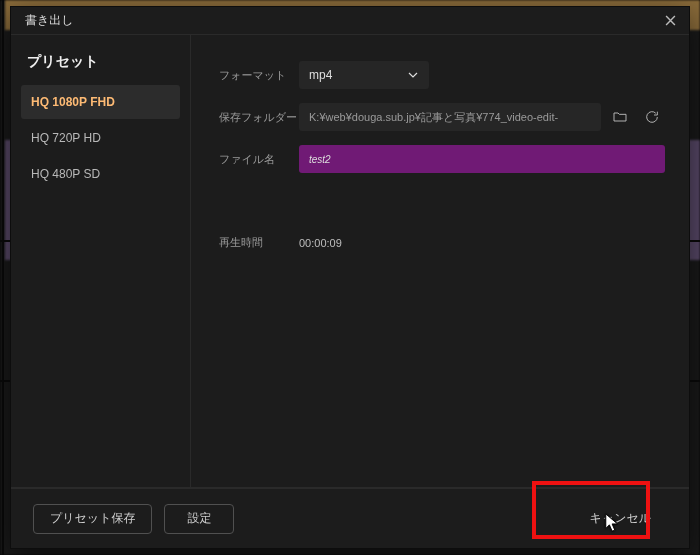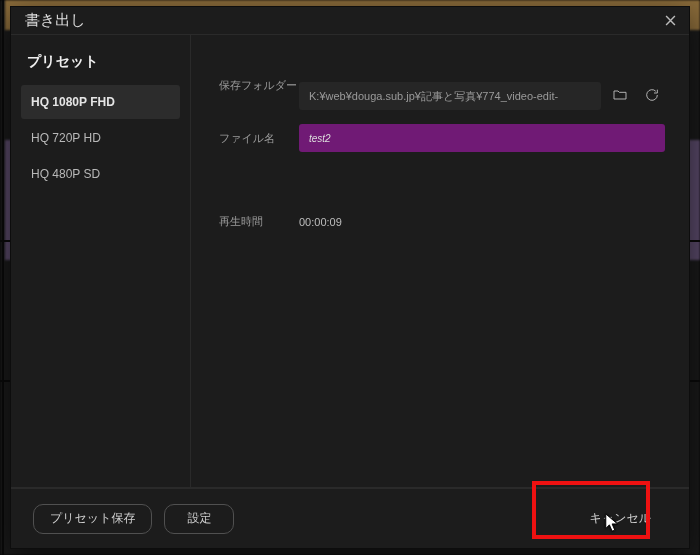--- a/index.html
+++ b/index.html
@@ -20,44 +20,44 @@
     border: 1px solid #0d0d0d;
     box-shadow: 0 10px 30px rgba(0,0,0,.6);
     display: flex; flex-direction: column;
     color: #cfcfcf;
     font-size: 12px;
   }
   .titlebar {
     height: 28px; display: flex; align-items: center; justify-content: space-between;
     padding: 0 10px 0 14px;
     border-bottom: 1px solid #2a2a2a;
-    color: #ddd; font-size: 15px;
+    color: #ddd; font-size: 12px;
   }
   .closebtn { width: 18px; height:18px; display:flex; align-items:center; justify-content:center; color:#bbb; cursor:pointer; }
   .closebtn svg { width:11px; height:11px; }
 
   .body { flex:1; display:flex; min-height:0; position:relative; }
   .body::after{ content:""; position:absolute; left:0; right:0; bottom:0; height:1px; background:#2a2a2a; }
 
   .sidebar { width: 180px; border-right:1px solid #2a2a2a; padding: 18px 10px 14px 10px; }
   .sidetitle { font-size: 14px; font-weight: 600; color:#f0f0f0; margin: 0 6px 14px 6px; }
   .preset { padding: 10px 10px; border-radius: 3px; color:#b8b8b8; font-size:12px; cursor:pointer; margin-bottom:2px; }
-  .preset.active { background:#2c2c2c; color:#e5e5e5; font-weight:600; }
+  .preset.active { background:#2c2c2c; color:#fdba74; font-weight:600; }
 
   .main { flex:1; padding: 26px 24px 10px 28px; overflow:auto; }
   .row { display:flex; align-items:center; margin-bottom: 14px; }
   .lab { width: 80px; color:#9a9a9a; font-size:11px; flex-shrink:0; }
   .select {
     width: 130px; height:28px; background:#262626; border-radius:3px;
     display:flex; align-items:center; justify-content:space-between;
     padding:0 10px; color:#ddd; font-size:12px; cursor:pointer;
   }
   .chev { width:12px; display:flex; justify-content:center; }
   .chev svg{ width:10px; height:10px; }
-  .pathrow { flex:1; display:flex; align-items:flex-start; gap:6px;margin-top:21px; }
+  .pathrow { flex:1; display:flex; align-items:center; gap:6px; }
   .pathinput {
     flex:1; height:28px; background:#262626; border:none; border-radius:3px;
     padding:0 10px; color:#9a9a9a; font-size:11px; outline:none;
   }
   .iconbtn { width:26px; height:26px; display:flex; align-items:center; justify-content:center; color:#bbb; cursor:pointer; }
   .iconbtn svg{ width:16px; height:16px; }
   .textinput {
     flex:1; height:28px; background:#701a75; border:none; border-radius:3px;
     padding:0 10px; color:#ddd; font-size:10px; outline:none;font-style:italic;
   }
@@ -65,21 +65,21 @@
   .inforow { display:flex; align-items:center; margin-bottom: 22px; }
   .inforow .lab { width:80px; }
   .infoval { color:#bdbdbd; font-size:11px; }
 
   .footer {
     height: 60px; display:flex; align-items:center; padding: 0 22px;
     border-top:1px solid #2a2a2a;
     gap: 12px;
   }
   .btn {
-    height: 30px; padding: 0 16px; border:1px solid #505050; border-radius:10px;
+    height: 30px; padding: 0 16px; border:1px solid #505050; border-radius:4px;
     background: transparent; color:#d0d0d0; font-size:12px; cursor:pointer;
     display:flex; align-items:center; justify-content:center;
     min-width: 70px;
   }
   .btn.primary { min-width: 90px; }
   .btn.ghost { border:none; }
   .spacer { flex:1; }
 
   .redbox {
     position:absolute; border:4px solid #e11; pointer-events:none;
@@ -113,20 +113,31 @@
 
     <div class="sidebar">
       <div class="sidetitle">プリセット</div>
       <div class="preset active"><span>HQ 1080P FHD</span></div>
       <div class="preset"><span>HQ 720P HD</span></div>
       <div class="preset"><span>HQ 480P SD</span></div>
     </div>
 
     <div class="main">
 
+      <div class="row">
+        <span class="lab">フォーマット</span>
+        <div class="select">
+          <span>mp4</span>
+          <span class="chev">
+              <svg viewBox="0 0 10 10">
+                <path d="M1 3 L5 7 L9 3" stroke="currentColor" stroke-width="1.2" fill="none"></path>
+              </svg>
+            </span>
+        </div>
+      </div>
 
       <div class="row">
         <span class="lab">保存フォルダー</span>
         <div class="pathrow">
           <input class="pathinput" readonly="" value="K:¥web¥douga.sub.jp¥記事と写真¥774_video-edit-" style="">
           <span class="iconbtn">
             <svg viewBox="0 0 24 24">
                 <path d="M3 6h6l2 2h10v10H3z" fill="none" stroke="currentColor" stroke-width="1.4"></path>
               </svg>
           </span>

